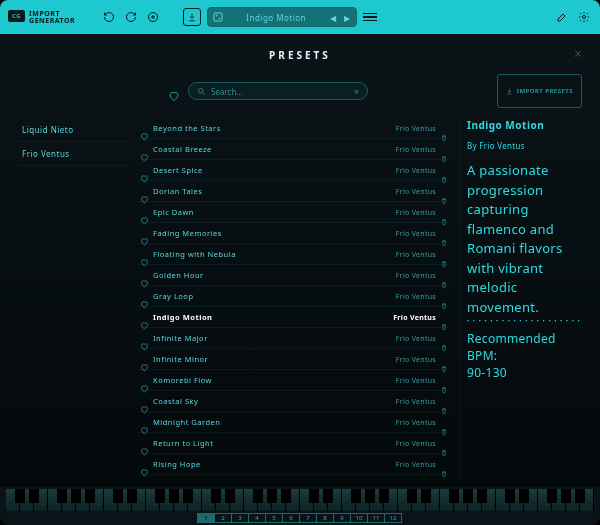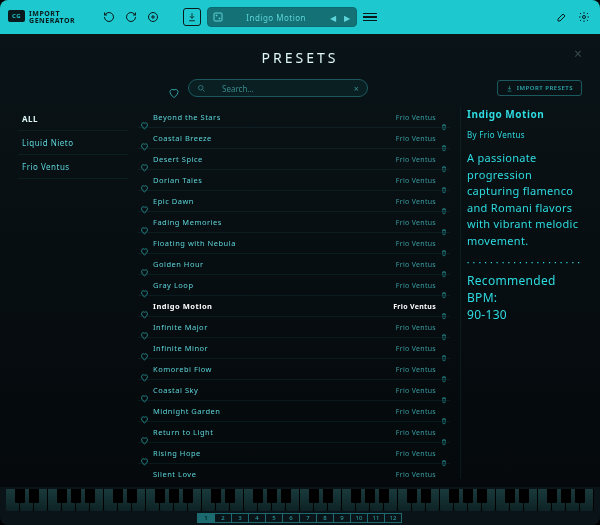--- a/index.html
+++ b/index.html
@@ -13,29 +13,29 @@
 .tb-btn svg{width:12px;height:12px;stroke:#0a1a1c;fill:none;stroke-width:2}
 .tb-rect{width:18px;height:18px;border:1.5px solid #0a1a1c;border-radius:3px;display:flex;align-items:center;justify-content:center}
 .preset-display{height:20px;min-width:150px;background:rgba(10,26,28,.5);border:1px solid #0a6a6f;border-radius:4px;display:flex;align-items:center;padding:0 4px;gap:4px}
 .preset-dice{width:12px;height:12px;color:#1ec8cf}
 .preset-name{flex:1;font-size:8px;color:#5dd5da;letter-spacing:.5px;text-align:center}
 .preset-arrow{width:10px;color:#5dd5da;font-size:8px;text-align:center;cursor:pointer}
 .menu-lines{width:14px;display:flex;flex-direction:column;gap:2px}
 .menu-lines span{height:1.5px;background:#0a1a1c}
 .content{position:absolute;inset:34px 0 38px 0;display:flex;flex-direction:column;padding:14px 18px 8px}
 .presets-header{display:flex;align-items:center;justify-content:center;position:relative;margin-bottom:12px}
-.presets-title{color:#dff7f8;font-size:14px;font-weight:400;letter-spacing:3px}
+.presets-title{color:#dff7f8;font-size:10px;font-weight:700;letter-spacing:3px}
 .close-x{position:absolute;right:0;top:-4px;color:#3a4a4c;font-size:14px;cursor:pointer}
 .search-row{display:flex;align-items:center;gap:8px;margin-bottom:10px;position:relative;padding-left:150px}
 .heart-mini{width:12px;height:12px;color:#2ea8ad}
-.search-box{flex:0 0 180px;height:18px;background:rgba(10,40,44,.6);border:1px solid #1a5a5f;border-radius:9px;display:flex;align-items:center;padding:0 8px;gap:16px}
+.search-box{flex:0 0 180px;height:18px;background:rgba(10,40,44,.6);border:1px solid #1a5a5f;border-radius:9px;display:flex;align-items:center;padding:0 8px;gap:5px}
 .search-box svg{width:9px;height:9px;stroke:#3a8a8f;fill:none;stroke-width:2}
 .search-placeholder{font-size:8px;color:#3a8a8f}
 .search-clear{margin-left:auto;color:#3a8a8f;font-size:9px;cursor:pointer}
-.import-btn{margin-left:auto;height:16px;border:1px solid #1a5a5f;border-radius:3px;padding:0 8px;display:flex;align-items:center;gap:4px;font-size:6px;color:#2ea8ad;letter-spacing:.5px;cursor:pointer;font-weight:600}
+.import-btn{margin-left:auto;height:16px;border:1px solid #1a5a5f;border-radius:3px;padding:16px 8px;display:flex;align-items:center;gap:4px;font-size:6px;color:#2ea8ad;letter-spacing:.5px;cursor:pointer;font-weight:600}
 .import-btn svg{width:7px;height:7px;stroke:#2ea8ad;fill:none;stroke-width:2}
 .browser{flex:1;display:flex;gap:10px;overflow:hidden}
 .col{display:flex;flex-direction:column;overflow:hidden}
 .col-authors{width:110px}
 .col-presets{flex:1}
 .col-details{width:122px;padding-left:6px;border-left:1px solid rgba(30,140,145,.12)}
 .list{overflow-y:auto;scrollbar-width:thin;scrollbar-color:#1a5a5f transparent}
 .list::-webkit-scrollbar{width:4px}
 .list::-webkit-scrollbar-thumb{background:#1a5a5f;border-radius:2px}
 .author-item{font-size:8px;color:#5dd5da;padding:6px 4px;border-bottom:1px solid rgba(30,140,145,.12);letter-spacing:.5px;cursor:pointer}
@@ -44,21 +44,21 @@
 .preset-row.selected{color:#fff}
 .preset-row.selected .pr-name,.preset-row.selected .pr-author{color:#fff;font-weight:700}
 .pr-heart{width:9px;height:9px;flex-shrink:0}
 .pr-heart svg{width:9px;height:9px;stroke:#2ea8ad;fill:none;stroke-width:2}
 .pr-name{flex:1;font-size:7.5px;color:#5dd5da;letter-spacing:.5px}
 .pr-author{font-size:7px;color:#3a9da2;letter-spacing:.3px}
 .pr-del{width:8px;height:8px;flex-shrink:0}
 .pr-del svg{width:8px;height:8px;stroke:#2ea8ad;fill:none;stroke-width:1.5}
 .detail-title{font-size:10px;color:#2edbe0;font-weight:700;letter-spacing:.5px;margin-bottom:8px}
 .detail-author{font-size:8px;color:#2edbe0;margin-bottom:10px;letter-spacing:.3px}
-.detail-desc{font-size:11px;color:#2edbe0;line-height:1.5;letter-spacing:.3px;margin-bottom:10px}
+.detail-desc{font-size:13px;color:#2edbe0;line-height:1.5;letter-spacing:.3px;}
 .detail-dots{font-size:6px;color:#2edbe0;letter-spacing:1px;margin-bottom:6px;overflow:hidden;white-space:nowrap}
 .detail-bpm{font-size:12px;color:#2edbe0;line-height:1.4;letter-spacing:.3px}
 .keyboard{position:absolute;left:0;right:0;bottom:0;height:38px;background:#0a1418;display:flex;flex-direction:column}
 .keys{flex:1;display:flex;position:relative;padding:2px 6px 0}
 .wkey{flex:1;background:linear-gradient(180deg,#1a3a3c 0%,#0d2224 100%);border-right:1px solid #000;border-radius:0 0 2px 2px}
 .bkeys{position:absolute;top:2px;left:6px;right:6px;height:60%;pointer-events:none}
 .bkey{position:absolute;width:1.6%;height:100%;background:#000;border-radius:0 0 1px 1px}
 .pager{height:14px;display:flex;align-items:center;justify-content:center;gap:0}
 .page-btn{width:18px;height:10px;border:1px solid #1a6a6f;font-size:6px;color:#2ea8ad;display:flex;align-items:center;justify-content:center;cursor:pointer;margin-left:-1px}
 .page-btn.active{background:#1a6a6f;color:#000}
@@ -149,21 +149,20 @@
       <div class="import-btn">
         <svg viewBox="0 0 24 24">
             <path d="M12 3v12M7 10l5 5 5-5M5 21h14"></path>
           </svg>
         <span>IMPORT PRESETS</span>
       </div>
     </div>
 
     <div class="browser">
       <div class="col col-authors list" id="author-list">
-          <div class="author-item active">ALL</div>
           <div class="author-item">Liquid Nieto</div>
           <div class="author-item">Frio Ventus</div>
         </div>
       <div class="col col-presets list" id="preset-list">
           <div class="preset-row">
             <span class="pr-heart"><svg viewBox="0 0 24 24">
                 <path d="M12 21s-8-5-8-12a5 5 0 0 1 8-3 5 5 0 0 1 8 3c0 7-8 12-8 12z"></path>
               </svg></span>
             <span class="pr-name">Beyond the Stars</span>
             <span class="pr-author">Frio Ventus</span>

